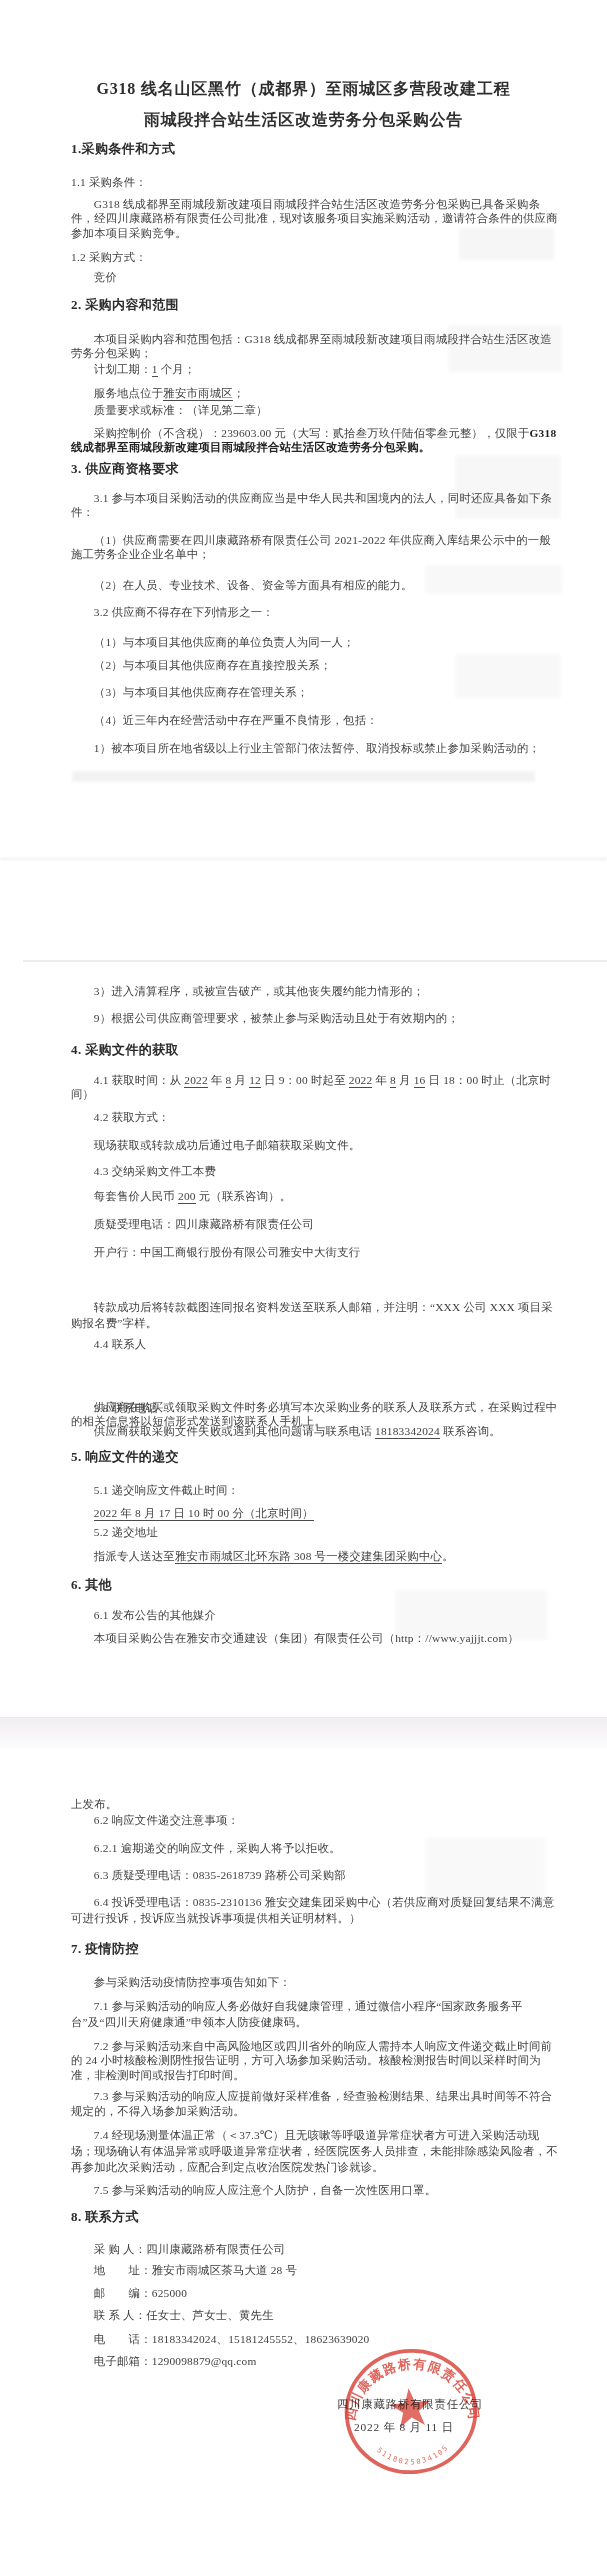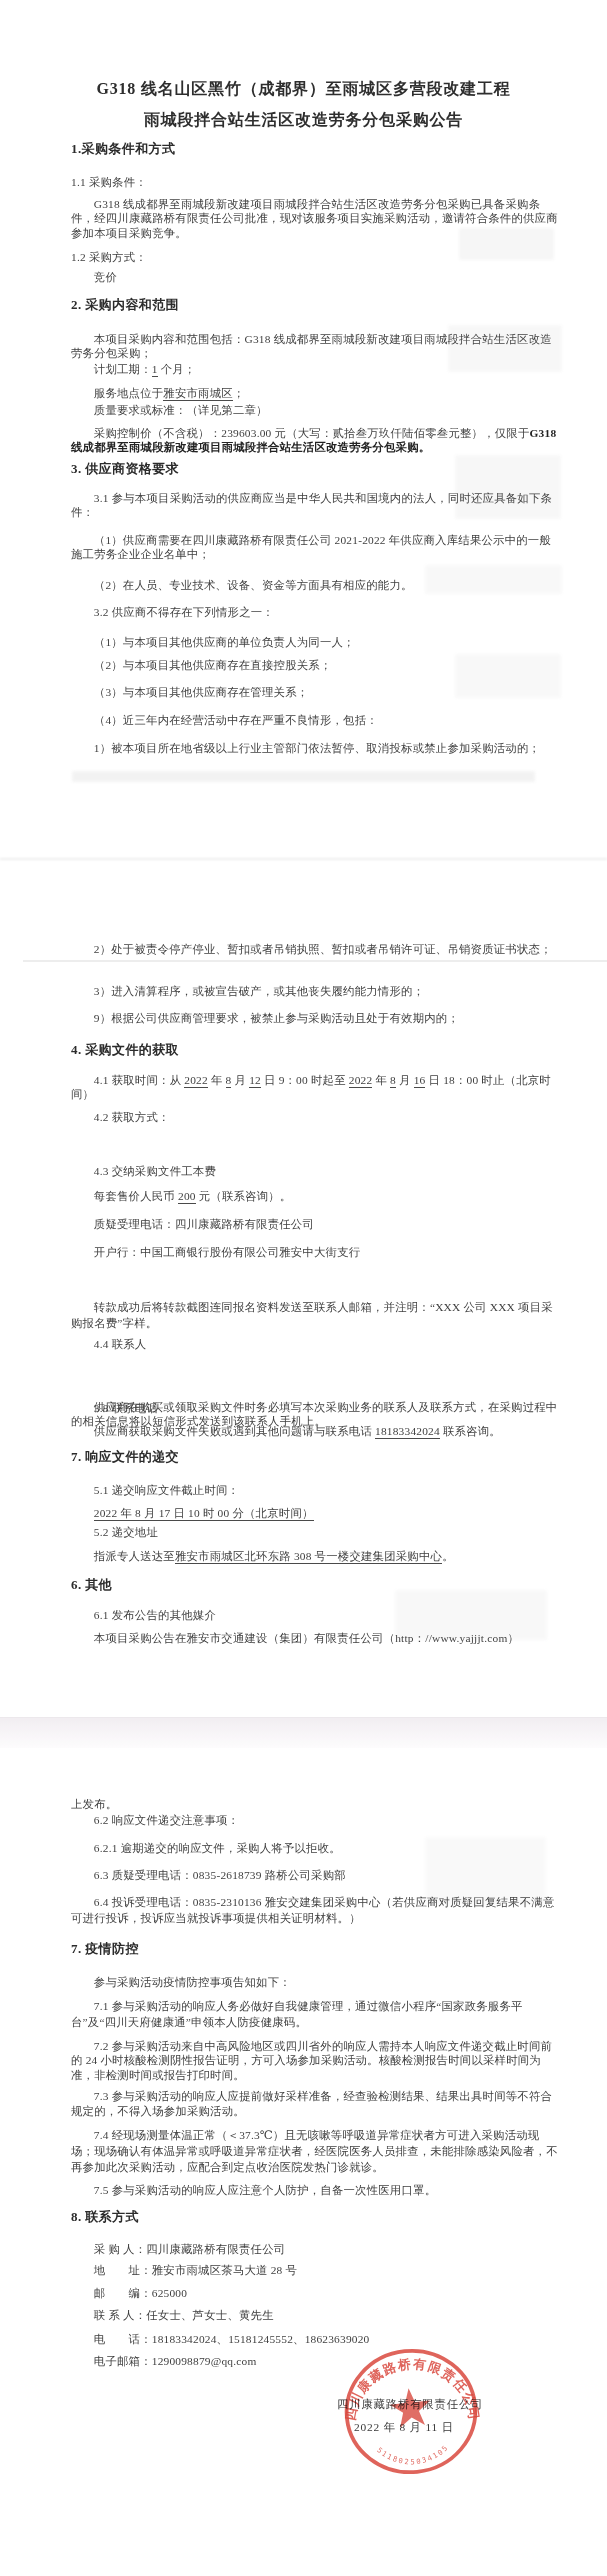--- a/index.html
+++ b/index.html
@@ -50,38 +50,38 @@
   <div class="b ind" style="top:635px">（1）与本项目其他供应商的单位负责人为同一人；</div>
   <div class="b ind" style="top:658px">（2）与本项目其他供应商存在直接控股关系；</div>
   <div class="b ind" style="top:685px">（3）与本项目其他供应商存在管理关系；</div>
   <div class="b ind" style="top:713px">（4）近三年内在经营活动中存在严重不良情形，包括：</div>
   <div class="b ind" style="top:741px">1）被本项目所在地省级以上行业主管部门依法暂停、取消投标或禁止参加采购活动的；</div>
 
   <div class="ghost" style="left:72px;top:771px;width:463px;height:10.6px;opacity:.1"></div>
   <div class="scanline" style="left:0;top:858px;width:607px;height:2.3px;background:#c9c9c9;opacity:.3;filter:blur(0.8px)"></div>
   <div class="scanline" style="left:23px;top:960px;width:584px;height:1.5px;background:#dcdcdc;opacity:.5"></div>
 
-  <div class="b ind" style="top:939px;line-height:20px">2）处于被责令停产停业、暂扣或者吊销执照、暂扣或者吊销许可证、吊销资质证书状态；</div>
   <div class="b ind" style="top:984px">3）进入清算程序，或被宣告破产，或其他丧失履约能力情形的；</div>
   <div class="b ind" style="top:1011px">9）根据公司供应商管理要求，被禁止参与采购活动且处于有效期内的；</div>
 
   <div class="b hd" style="top:1043px">4. 采购文件的获取</div>
   <div class="b ind" style="top:1073px"><span>4.1 获取时间：从 </span><span class="u">2022</span><span> 年 </span><span class="u">8</span><span> 月 </span><span class="u">12</span><span> 日 9：00 时起至 </span><span class="u">2022</span><span> 年 </span><span class="u">8</span><span> 月 </span><span class="u">16</span><span> 日 18：00 时止（北京时间）</span></div>
   <div class="b ind" style="top:1110px">4.2 获取方式：</div>
+  <div class="b ind" style="top:1138px">现场获取或转款成功后通过电子邮箱获取采购文件。</div>
   <div class="b ind" style="top:1164px">4.3 交纳采购文件工本费</div>
   <div class="b ind" style="top:1189px"><span>每套售价人民币 </span><span class="u">200</span><span> 元（联系咨询）。</span></div>
   <div class="b ind" style="top:1217px">质疑受理电话：四川康藏路桥有限责任公司</div>
   <div class="b ind" style="top:1245px">开户行：中国工商银行股份有限公司雅安中大街支行</div>
   <div class="b ind" style="top:1299px;line-height:16px">转款成功后将转款截图连同报名资料发送至联系人邮箱，并注明：“XXX 公司 XXX 项目采购报名费”字样。</div>
   <div class="b ind" style="top:1337px">4.4 联系人</div>
   <div class="b ind" style="top:1400px">供应商在购买或领取采购文件时务必填写本次采购业务的联系人及联系方式，在采购过程中的相关信息将以短信形式发送到该联系人手机上。</div>
   <div class="b ind" style="top:1401px">3.8 联系电话</div>
   <div class="b ind" style="top:1424px"><span>供应商获取采购文件失败或遇到其他问题请与联系电话 </span><span class="u">18183342024</span><span> 联系咨询。</span></div>
 
-  <div class="b hd" style="top:1450px">7. 响应文件的递交</div>
+  <div class="b hd" style="top:1450px">5. 响应文件的递交</div>
   <div class="b ind" style="top:1483px">5.1 递交响应文件截止时间：</div>
   <div class="b ind" style="top:1506px"><span class="u">2022 年 8 月 17 日 10 时 00 分（北京时间）</span></div>
   <div class="b ind" style="top:1525px">5.2 递交地址</div>
   <div class="b ind" style="top:1549px"><span>指派专人送达至</span><span class="u">雅安市雨城区北环东路 308 号一楼交建集团采购中心</span><span>。</span></div>
 
   <div class="b hd" style="top:1578px">6. 其他</div>
   <div class="b ind" style="top:1608px">6.1 发布公告的其他媒介</div>
   <div class="b ind" style="top:1631px">本项目采购公告在雅安市交通建设（集团）有限责任公司（http：//www.yajjjt.com）</div>
 
   <div class="band" style="top:1717px;height:30px;background:linear-gradient(#efeaef,#fdfcfd);border-top:0.8px solid #e8e3e8;opacity:.8"></div>

